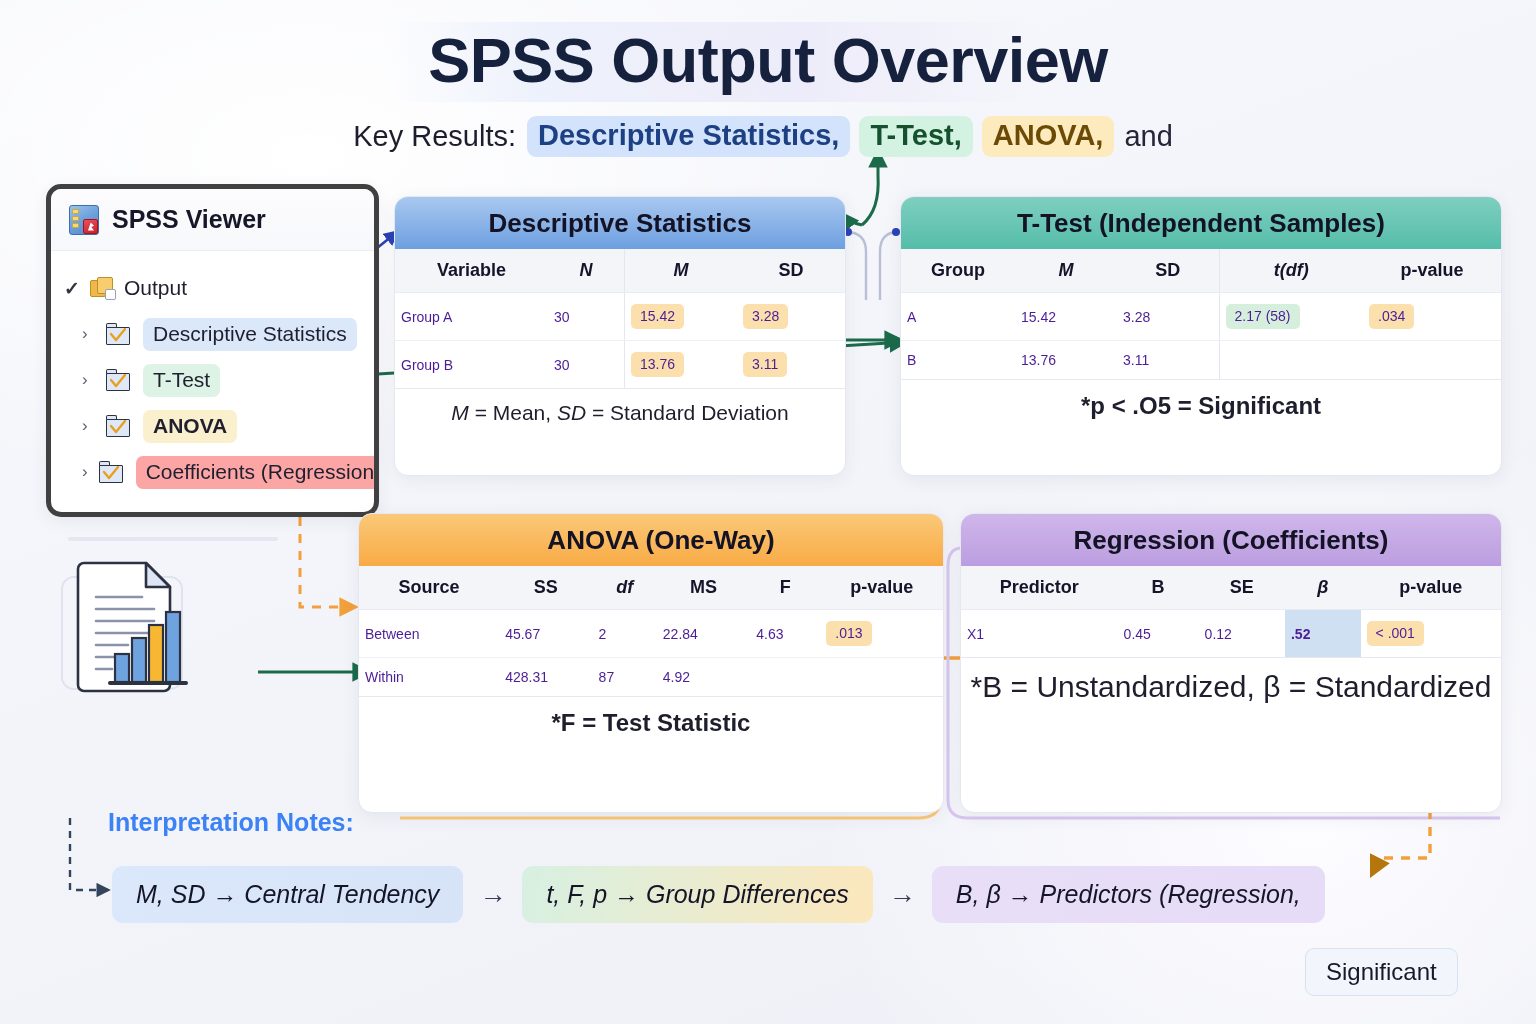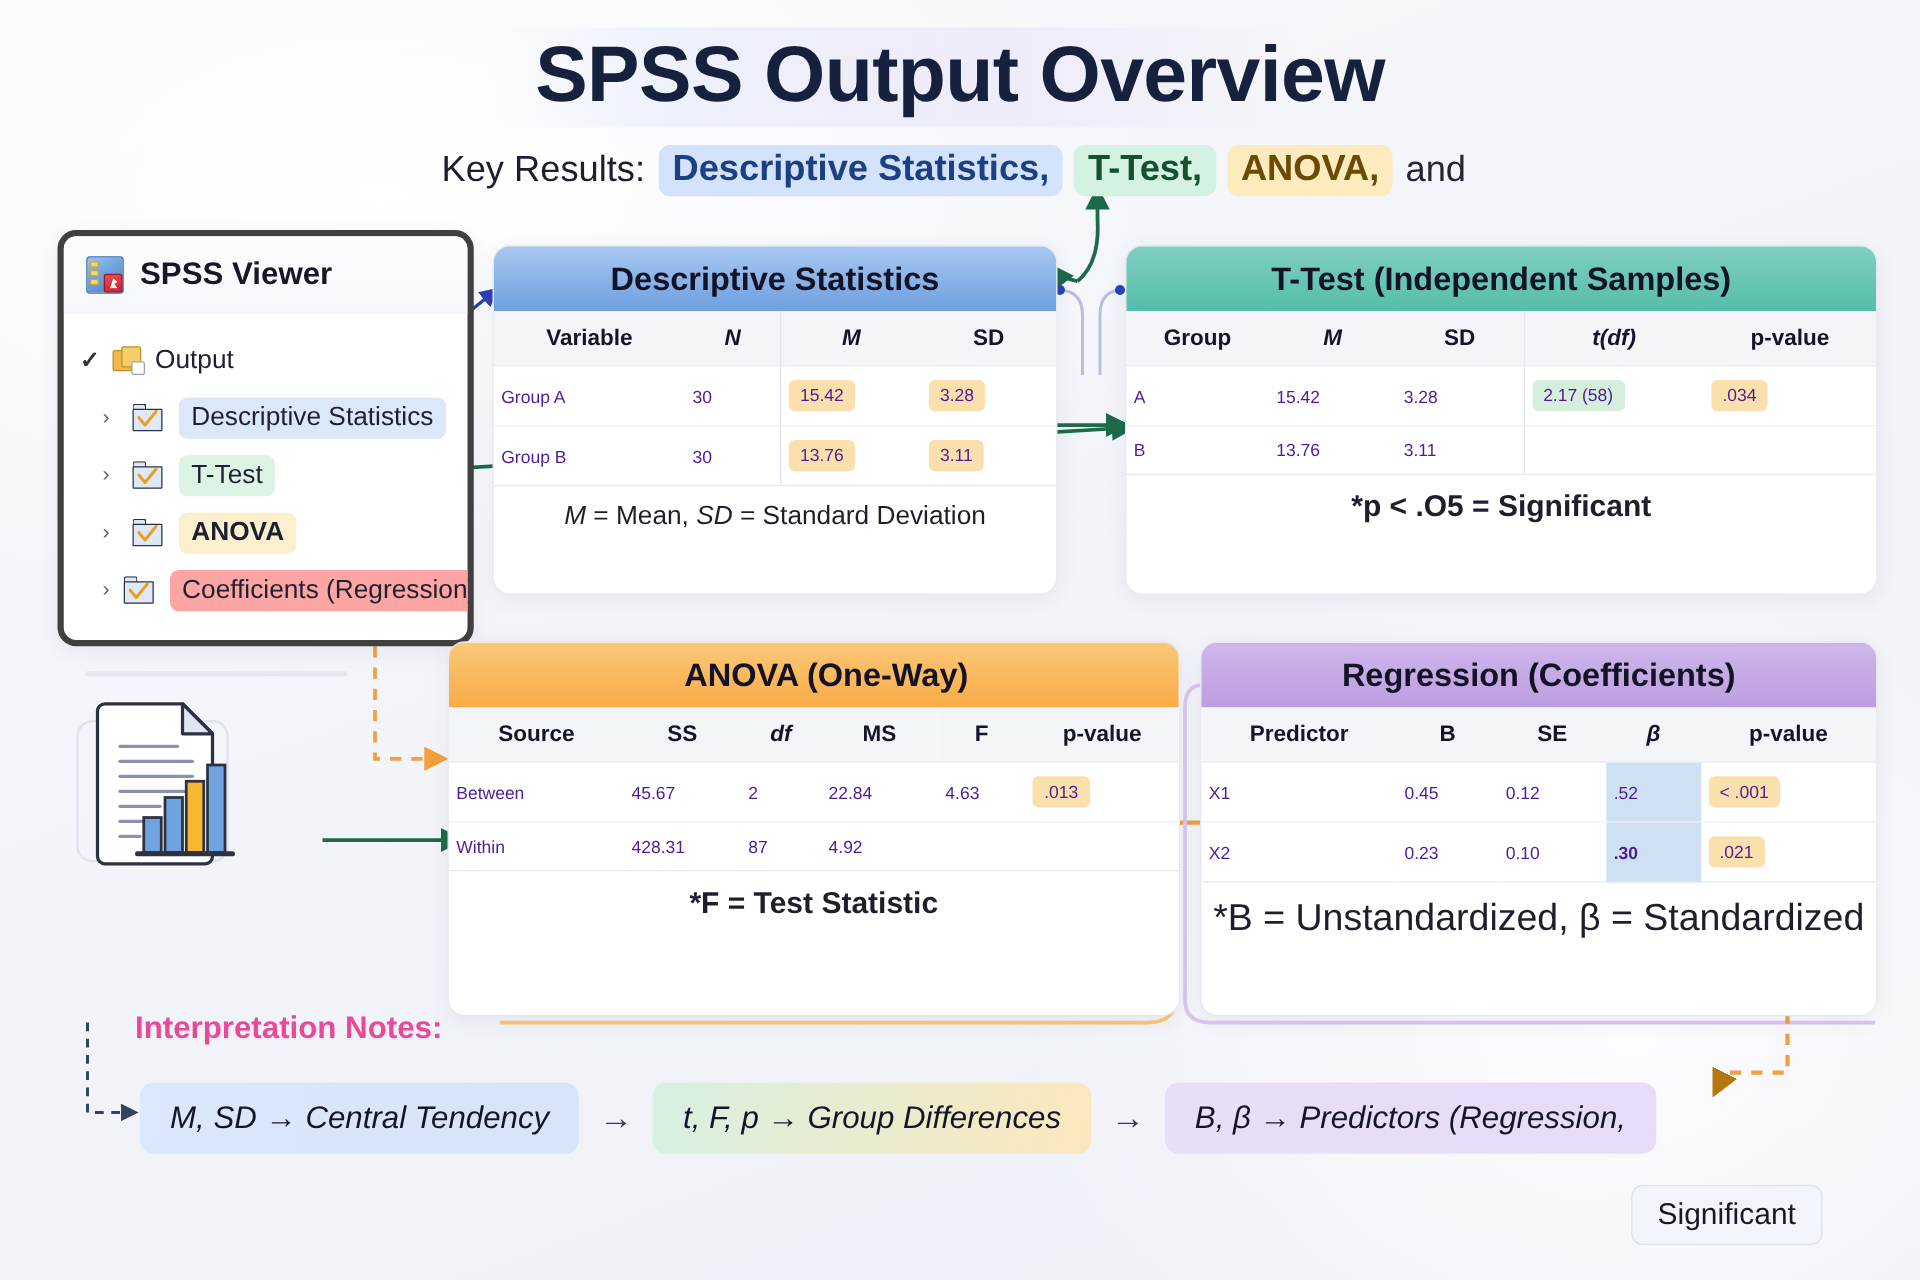--- a/index.html
+++ b/index.html
@@ -125,21 +125,21 @@
   .colsep { border-left: 1px solid #e4e7ef; }
   .note {
     font-size: 21px; color: #1e1e2d; text-align: center; padding: 12px 8px 0;
   }
   .ital { font-style: italic; }
 
   
   .beta-tint { background: #cfe0f3; }
 
   
-  .interp-title { position: absolute; left: 108px; top: 808px; font-size: 25px; font-weight: bold; color:#ec4899; z-index:5; }
+  .interp-title { position: absolute; left: 108px; top: 808px; font-size: 25px; font-weight: bold; color:#3b82f6; z-index:5; }
   .flow { position: absolute; left: 112px; top: 866px; display:flex; align-items:center; gap: 0; z-index:5;}
   .flow-box { font-size: 25px; padding: 14px 24px; border-radius: 11px; white-space: nowrap; color:#151528;}
   .fb1 { background: linear-gradient(100deg,#dbe8fb,#d7e4f8); }
   .fb2 { background: linear-gradient(100deg,#d7f0e2,#fce7bc); }
   .fb3 { background: linear-gradient(100deg,#e9def8,#e7dcf7); }
   .flow-arrow { font-size: 27px; color: #3a3a52; margin: 0 16px; }
   .sig-box {
     position:absolute; left:1305px; top:948px; font-size:24px; color:#18182a;
     background:#f2f6fc; border:1px solid #d8e3f0; border-radius:9px; padding:9px 20px; z-index:5;
   }
@@ -365,29 +365,22 @@
           <th style="width:16%">SE</th>
           <th style="width:14%" class="ital beta-tint">β</th>
           <th style="width:26%">p-value</th>
         </tr>
       </thead>
       <tbody>
         <tr>
           <td>X1</td>
           <td>0.45</td>
           <td>0.12</td>
-          <td class="beta-tint" style="font-weight:normal">.52</td>
+          <td class="beta-tint" style="font-weight:bold">.52</td>
           <td><span class="cell-pad cc-amber">&lt; .001</span></td>
-        </tr>
-        <tr>
-          <td>X2</td>
-          <td>0.23</td>
-          <td>0.10</td>
-          <td class="beta-tint" style="font-weight:bold">.30</td>
-          <td><span class="cell-pad cc-amber">.021</span></td>
         </tr>
       </tbody>
     </table>
     <div class="note" style="font-size:30px;">*B = Unstandardized, β = Standardized</div>
   </div>
 
   <div class="interp-title">Interpretation Notes:</div>
   <div class="flow">
     <span class="flow-box fb1 ital">M, SD → Central Tendency</span>
     <span class="flow-arrow">→</span>

